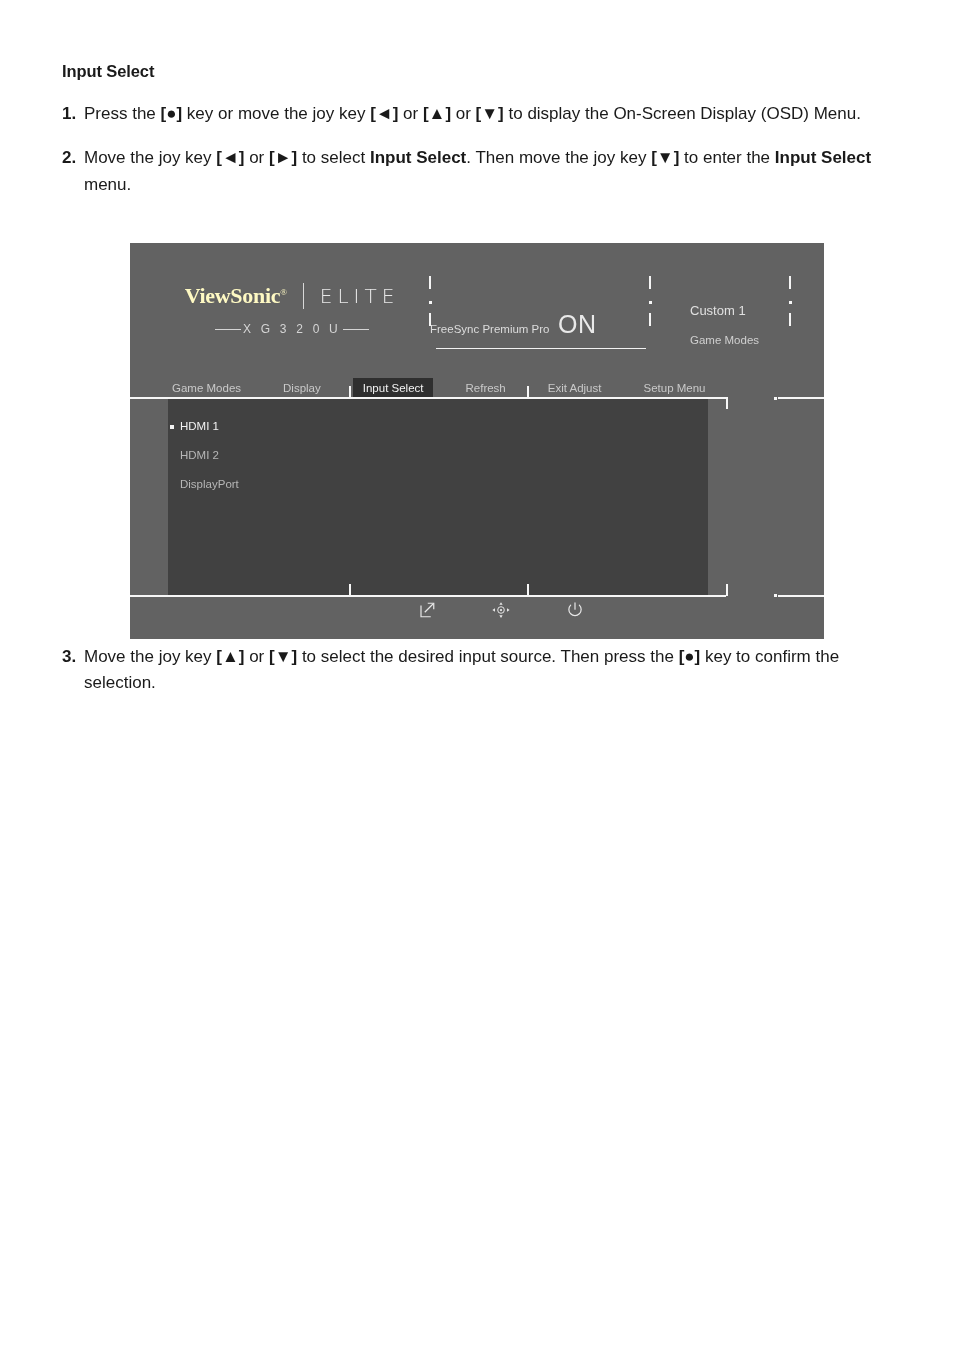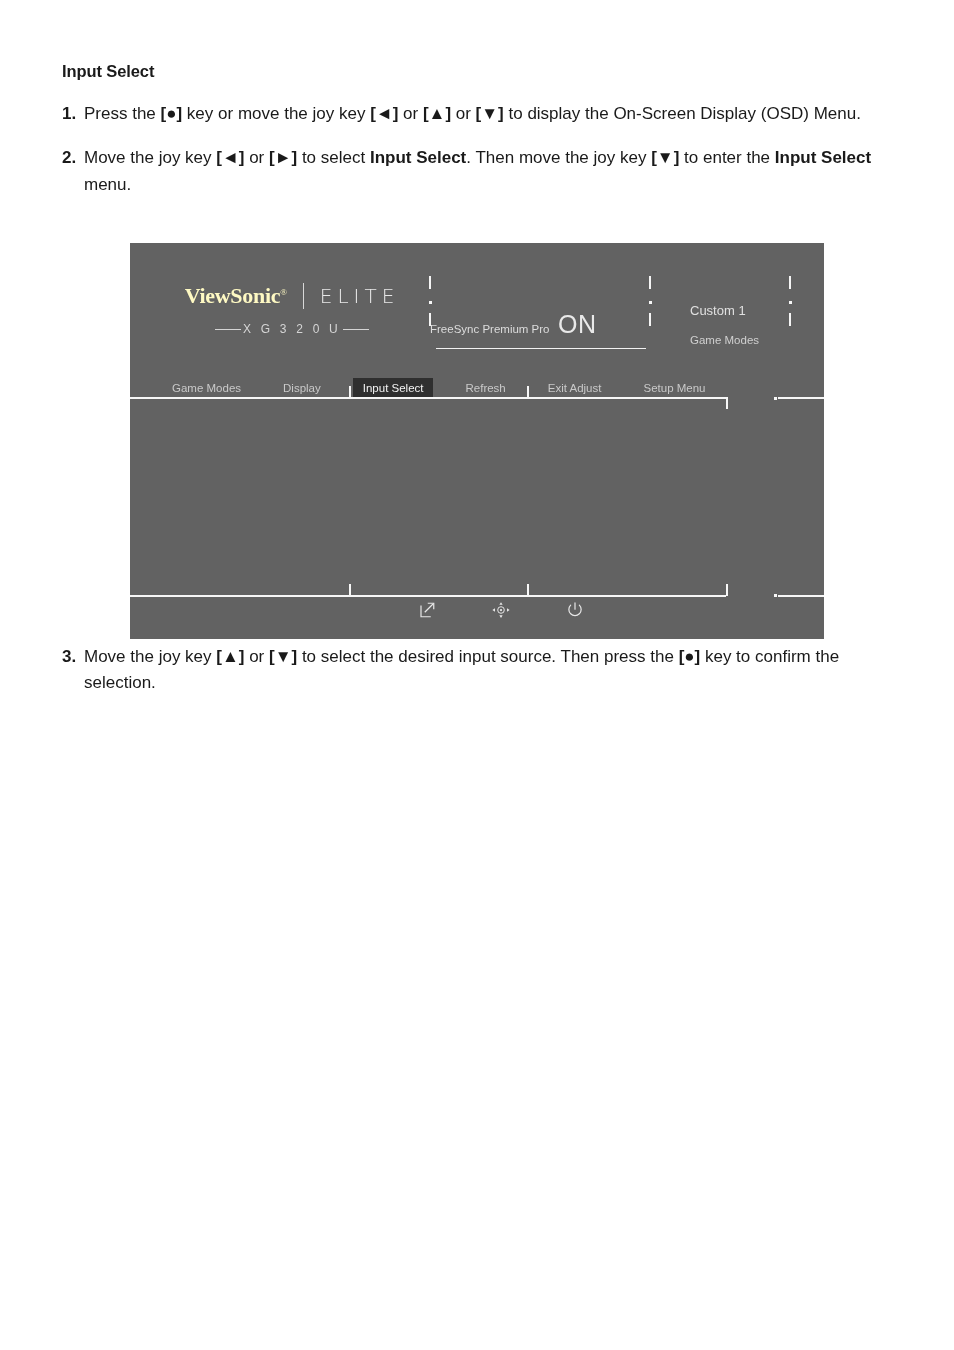--- a/index.html
+++ b/index.html
@@ -419,20 +419,29 @@
         <div id="tabs-container" style="display:flex; align-items:center; gap:22px;">
             <div class="tab">Game Modes</div>
             <div class="tab">Display</div>
             <div class="tab active">Input Select</div>
             <div class="tab">Refresh</div>
             <div class="tab">Exit Adjust</div>
             <div class="tab">Setup Menu</div>
           </div>
       </div>
 
+      <div class="osd-content">
+        <div class="panel-strip"></div>
+        <div class="panel-dark"></div>
+        <div class="menu-list" id="menu-container">
+            <div class="menu-item sel">HDMI 1</div>
+            <div class="menu-item">HDMI 2</div>
+            <div class="menu-item">DisplayPort</div>
+          </div>
+      </div>
 
       <div class="rule" style="left:0px;   top:154px; width:596px;"></div>
       <div class="tick" style="left:596px; top:154px; height:12px;"></div>
       <div class="rule" style="left:648px; top:154px; width:46px;"></div>
       <div class="sqdot" style="left:644px; top:154px;"></div>
 
       <div class="rule" style="left:0px;   top:352px; width:596px;"></div>
       <div class="tick" style="left:596px; top:341px; height:12px;"></div>
       <div class="tick" style="left:219px; top:341px; height:12px;"></div>
       <div class="tick" style="left:397px; top:341px; height:12px;"></div>

